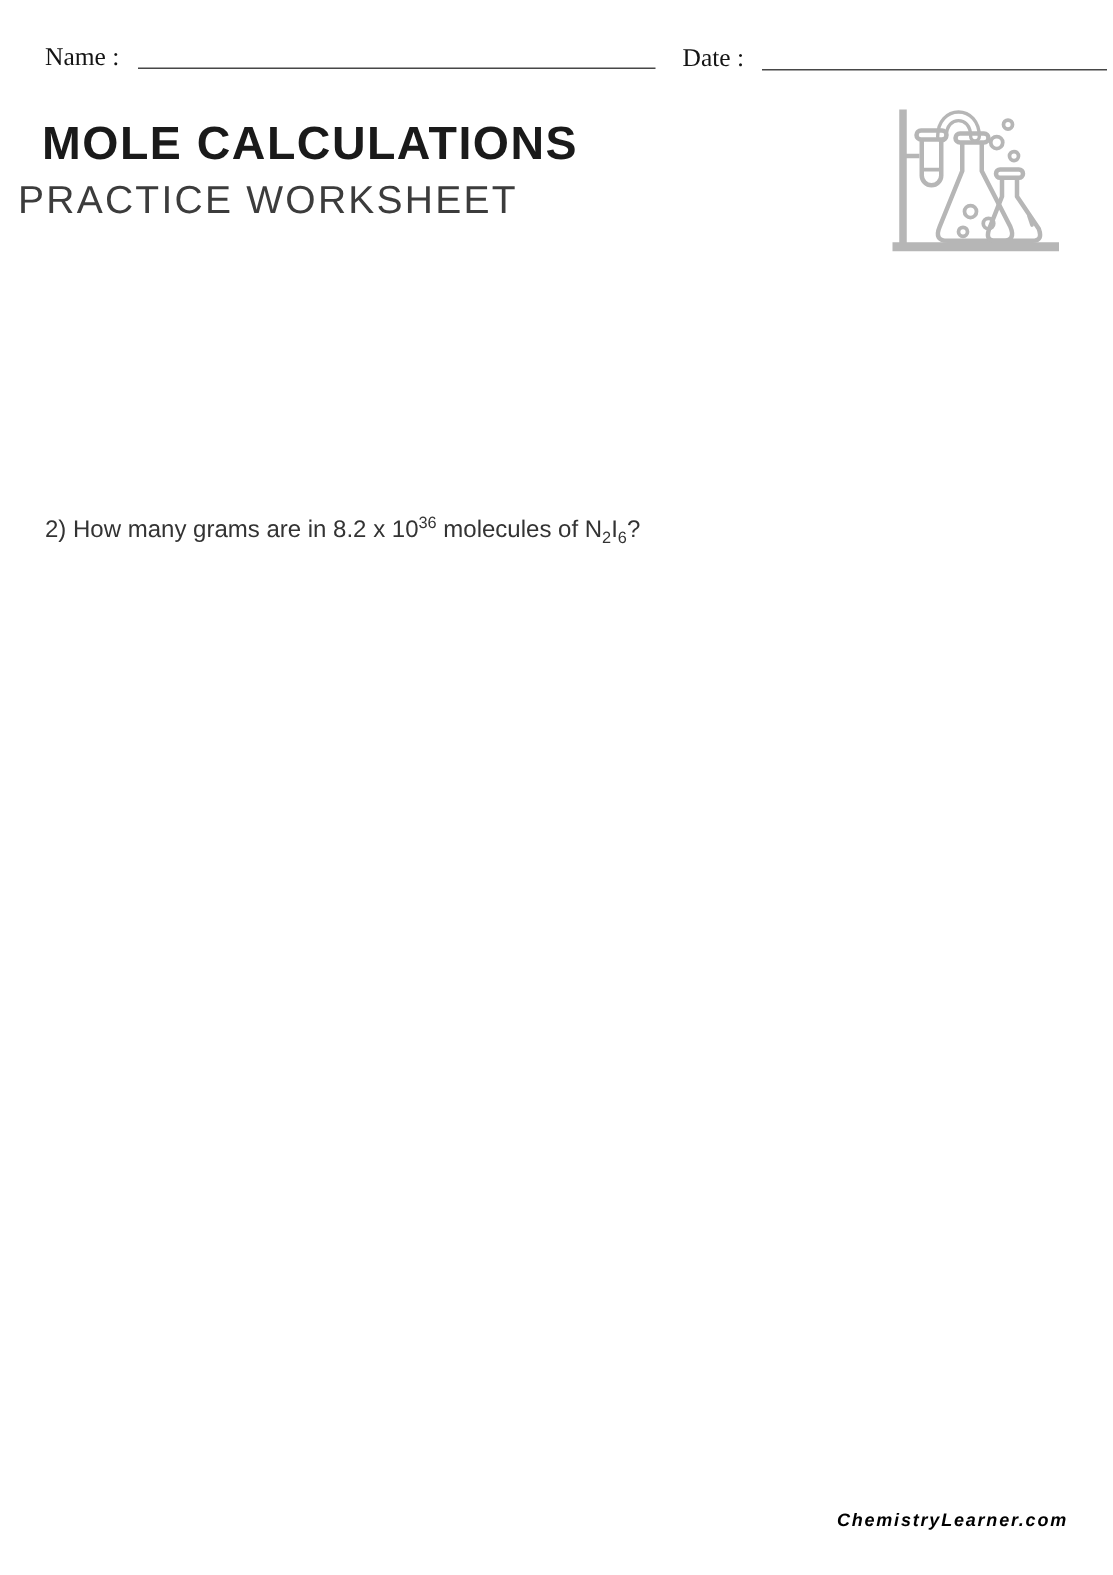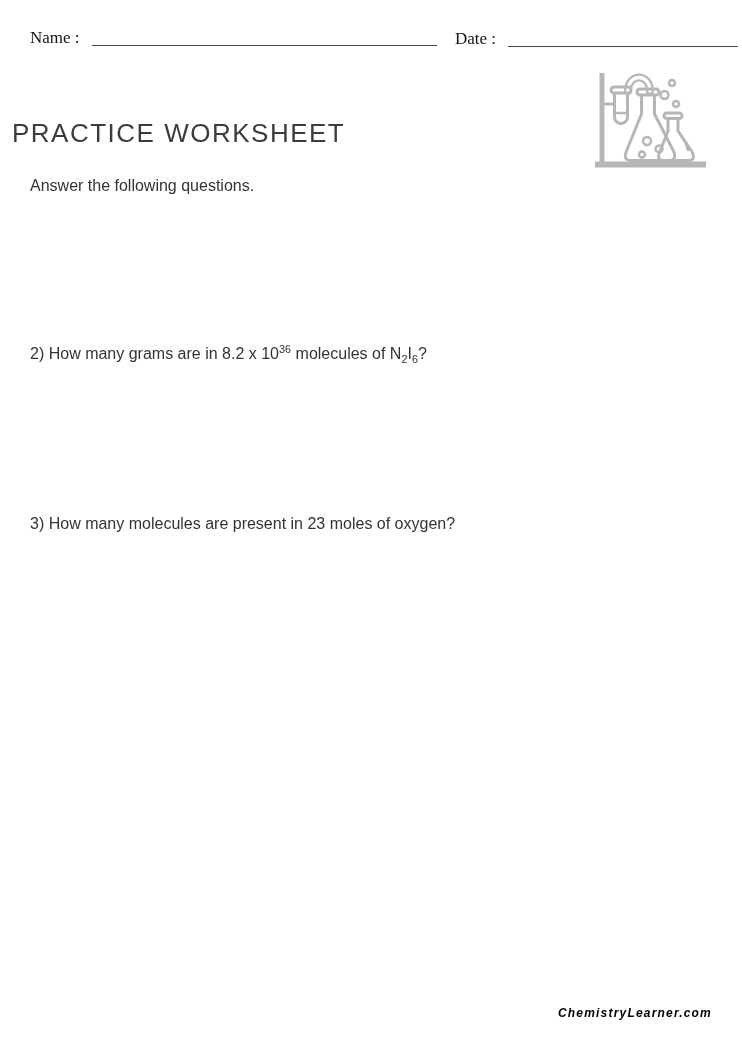--- a/index.html
+++ b/index.html
@@ -100,20 +100,21 @@
 </head>
 <body>
 
 <div id="page">
 
   <span id="name-label" class="hdr-label">Name :</span>
   <div id="name-line" class="fill-line"></div>
   <span id="date-label" class="hdr-label">Date :</span>
   <div id="date-line" class="fill-line"></div>
 
+  <div id="main-title">MOLE CALCULATIONS</div>
   <div id="sub-title">PRACTICE WORKSHEET</div>
 
   <svg id="lab-icon" viewBox="0 0 115 112" width="115" height="112" aria-hidden="true">
 
     <path d="M35,27 C35,9 57,9 57,27" stroke-width="8" stroke-linecap="round"></path>
     <path d="M35,27 C35,9 57,9 57,27" stroke="#ffffff" stroke-width="3.5" stroke-linecap="round" style="stroke:#ffffff"></path>
 
     <line x1="9" y1="9" x2="9" y2="99" stroke-width="5"></line>
     <line x1="2" y1="100.5" x2="113" y2="100.5" stroke-width="6"></line>
 
@@ -131,20 +132,18 @@
 
     <rect x="71" y="49" width="18" height="5.5" rx="2.75" stroke-width="3"></rect>
     <path d="M75,54.5 L75,67 L66.5,88.5 Q63.5,96.5 70.5,96.5 L95.5,96.5 Q102.5,96.5 99.5,88.5 L85,67 L85,54.5" stroke-width="3" stroke-linejoin="round"></path>
     <line x1="93" y1="80" x2="95" y2="86" stroke-width="2.5" stroke-linecap="round"></line>
 
     <circle cx="79" cy="19" r="3" stroke-width="2.5"></circle>
     <circle cx="71.5" cy="31" r="4" stroke-width="2.5"></circle>
     <circle cx="83" cy="40" r="3" stroke-width="2.5"></circle>
   </svg>
 
-  <div id="intro" class="body-text">Answer the following questions.</div>
 
   <div class="body-text question" data-question="2">2) How many grams are in 8.2 x 10<sup>36</sup> molecules of N<sub>2</sub>I<sub>6</sub>?</div>
-  <div class="body-text question" data-question="3">3) How many molecules are present in 23 moles of oxygen?</div>
 
   <div id="footer-site">ChemistryLearner.com</div>
 
 </div>
 
 </body></html>

